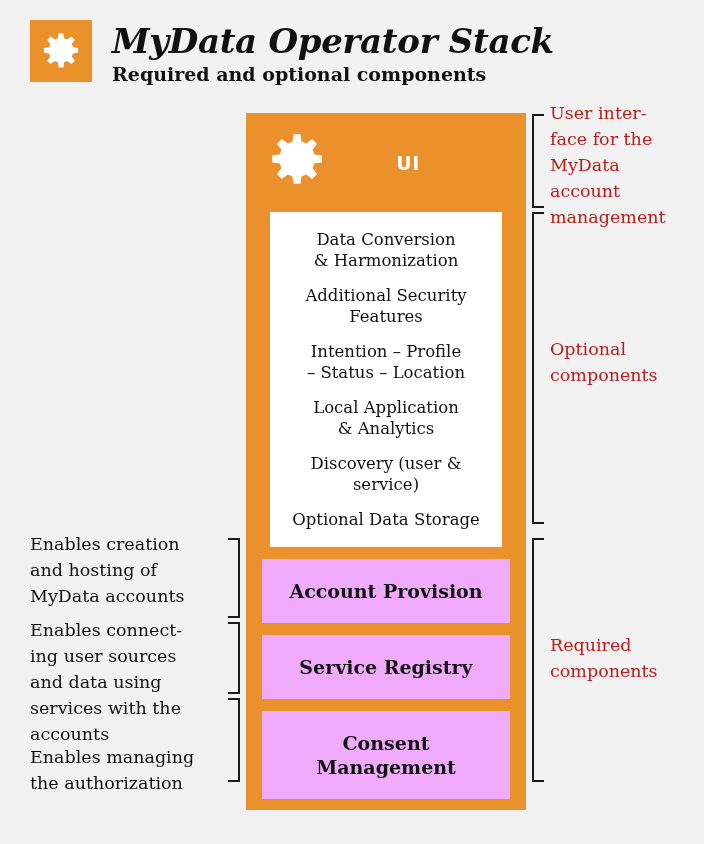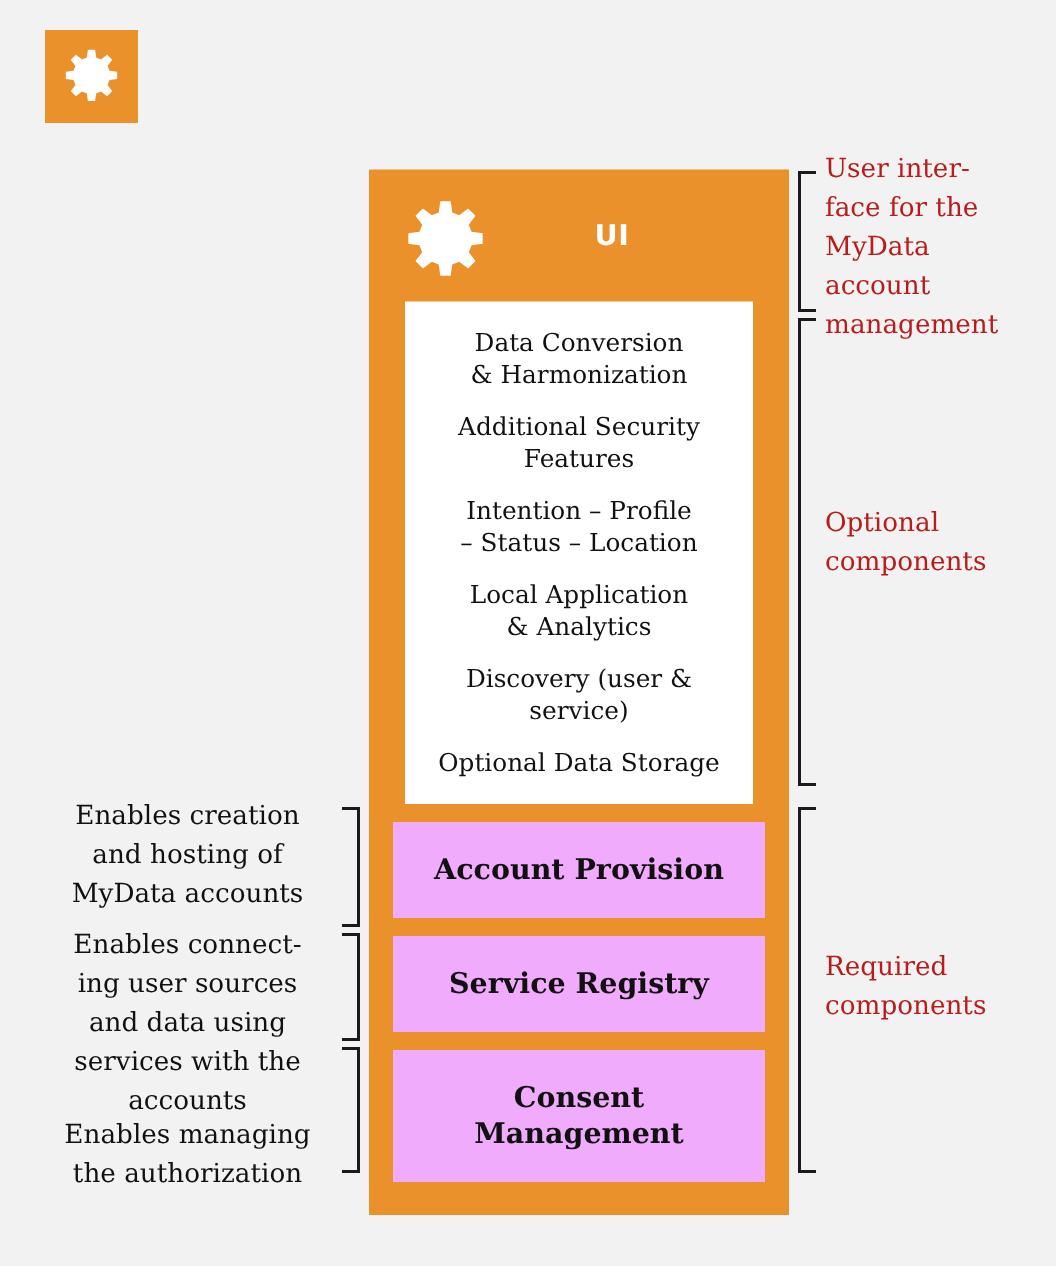--- a/index.html
+++ b/index.html
@@ -70,21 +70,21 @@
     position: absolute;
     left: 246px;
     top: 113px;
     width: 280px;
     height: 697px;
     background: #eb912c;
     box-sizing: border-box;
     padding: 0;
   }
   .ui-band {
-    height: 88px;
+    height: 99px;
     display: flex;
     align-items: center;
     justify-content: center;
     position: relative;
     padding-left: 16px;
   }
   .ui-gear {
     position: absolute;
     left: 22px;
     top: 18px;
@@ -137,21 +137,21 @@
     font-size: 17.5px;
     line-height: 26px;
     color: #b91c1c;
   }
   .anno-left {
     position: absolute;
     font-family: "DejaVu Serif", serif;
     font-size: 17.5px;
     line-height: 26px;
     color: #111;
-    text-align: center;
+    text-align: left;
   }
 
   
   .bracket-right {
     position: absolute;
     border-left: 2px solid #1a1a1a;
     border-top: 2px solid #1a1a1a;
     border-bottom: 2px solid #1a1a1a;
     width: 12px;
     box-sizing: border-box;
@@ -172,20 +172,24 @@
 
   <div class="header">
     <div class="brand-badge">
       <span>
         <svg class="gear-svg" width="40" height="40" viewBox="0 0 40 40" aria-hidden="true">
           <path fill="#ffffff" d="M20 12.6a7.4 7.4 0 1 0 0 14.8 7.4 7.4 0 0 0 0-14.8zm0 4.6a2.8 2.8 0 1 1 0 5.6 2.8 2.8 0 0 1 0-5.6z"></path>
           <path fill="#ffffff" d="M17.6 2.2h4.8l.7 5.1 3.2 1.3 4.1-3.1 3.4 3.4-3.1 4.1 1.3 3.2 5.1.7v4.8l-5.1.7-1.3 3.2 3.1 4.1-3.4 3.4-4.1-3.1-3.2 1.3-.7 5.1h-4.8l-.7-5.1-3.2-1.3-4.1 3.1-3.4-3.4 3.1-4.1-1.3-3.2-5.1-.7v-4.8l5.1-.7 1.3-3.2-3.1-4.1 3.4-3.4 4.1 3.1 3.2-1.3z"></path>
         </svg>
       </span>
     </div>
+    <div class="header-text">
+      <div class="title">MyData Operator Stack</div>
+      <div class="subtitle">Required and optional components</div>
+    </div>
   </div>
 
   <div class="stack">
 
     <div class="ui-band">
       <span class="ui-gear">
         <svg width="58" height="58" viewBox="0 0 40 40" aria-hidden="true">
           <path fill="#ffffff" d="M20 12.6a7.4 7.4 0 1 0 0 14.8 7.4 7.4 0 0 0 0-14.8zm0 4.6a2.8 2.8 0 1 1 0 5.6 2.8 2.8 0 0 1 0-5.6z"></path>
           <path fill="#ffffff" d="M17.6 2.2h4.8l.7 5.1 3.2 1.3 4.1-3.1 3.4 3.4-3.1 4.1 1.3 3.2 5.1.7v4.8l-5.1.7-1.3 3.2 3.1 4.1-3.4 3.4-4.1-3.1-3.2 1.3-.7 5.1h-4.8l-.7-5.1-3.2-1.3-4.1 3.1-3.4-3.4 3.1-4.1-1.3-3.2-5.1-.7v-4.8l5.1-.7 1.3-3.2-3.1-4.1 3.4-3.4 4.1 3.1 3.2-1.3z"></path>
         </svg>

